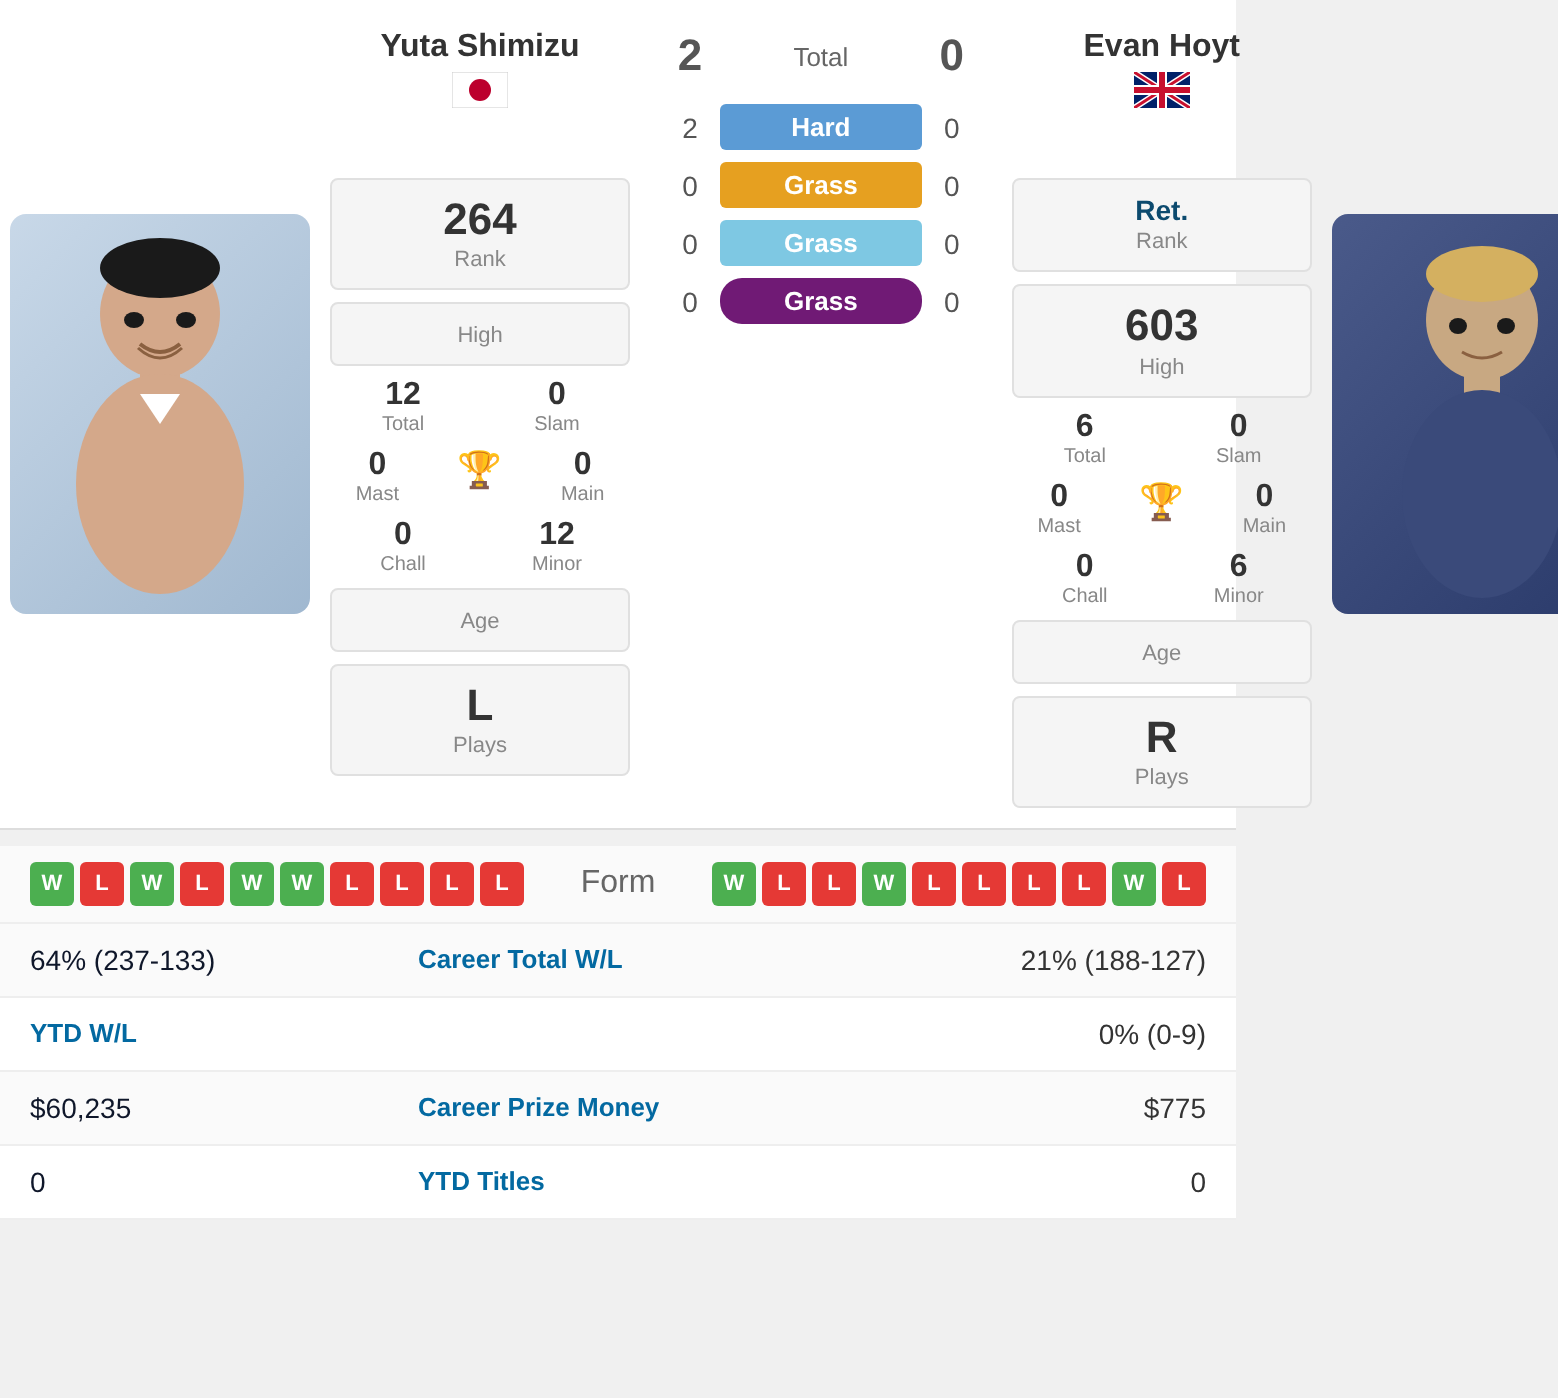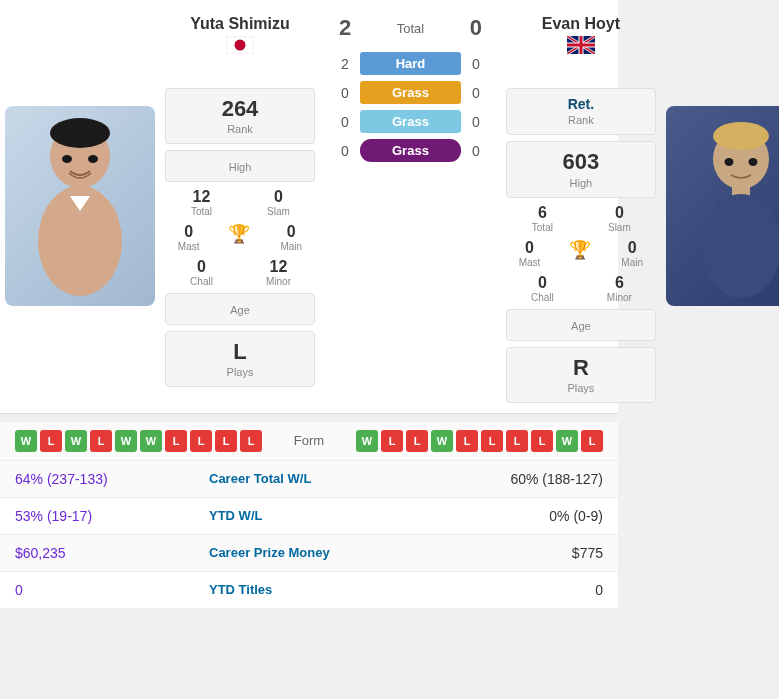--- a/index.html
+++ b/index.html
@@ -201,21 +201,21 @@
     }
     .form-pills-right {
       display: flex;
       gap: 3px;
       flex: 1;
       justify-content: flex-end;
     }
     .form-label {
       width: 120px;
       text-align: center;
-      font-size: 13px;
+      font-size: 16px;
       color: #666;
     }
     .pill {
       width: 22px;
       height: 22px;
       border-radius: 3px;
       display: flex;
       align-items: center;
       justify-content: center;
       font-size: 11px;
@@ -230,21 +230,21 @@
       padding: 10px 15px;
       border-bottom: 1px solid #eee;
     }
     .stats-table-row:nth-child(even) {
       background: #fafafa;
     }
     .stats-value-left {
       flex: 1;
       text-align: left;
       font-size: 14px;
-      color: #6d28d9;
+      color: #0f172a;
     }
     .stats-row-label {
       width: 200px;
       text-align: left;
       font-size: 13px;
       font-weight: bold;
       color: #0369a1;
     }
     .stats-value-right {
       flex: 1;
@@ -495,25 +495,24 @@
           <div class="pill pill-l">L</div>
           <div class="pill pill-l">L</div>
           <div class="pill pill-w">W</div>
           <div class="pill pill-l">L</div>
         </div>
     </div>
 
     <div class="stats-table-row">
       <div class="stats-value-left">64% (237-133)</div>
       <div class="stats-row-label">Career Total W/L</div>
-      <div class="stats-value-right">60% (188-127)</div>
+      <div class="stats-value-right">21% (188-127)</div>
     </div>
 
     <div class="stats-table-row">
-      <div class="stats-value-left">53% (19-17)</div>
       <div class="stats-row-label">YTD W/L</div>
       <div class="stats-value-right">0% (0-9)</div>
     </div>
 
     <div class="stats-table-row">
       <div class="stats-value-left">$60,235</div>
       <div class="stats-row-label">Career Prize Money</div>
       <div class="stats-value-right">$775</div>
     </div>
 

